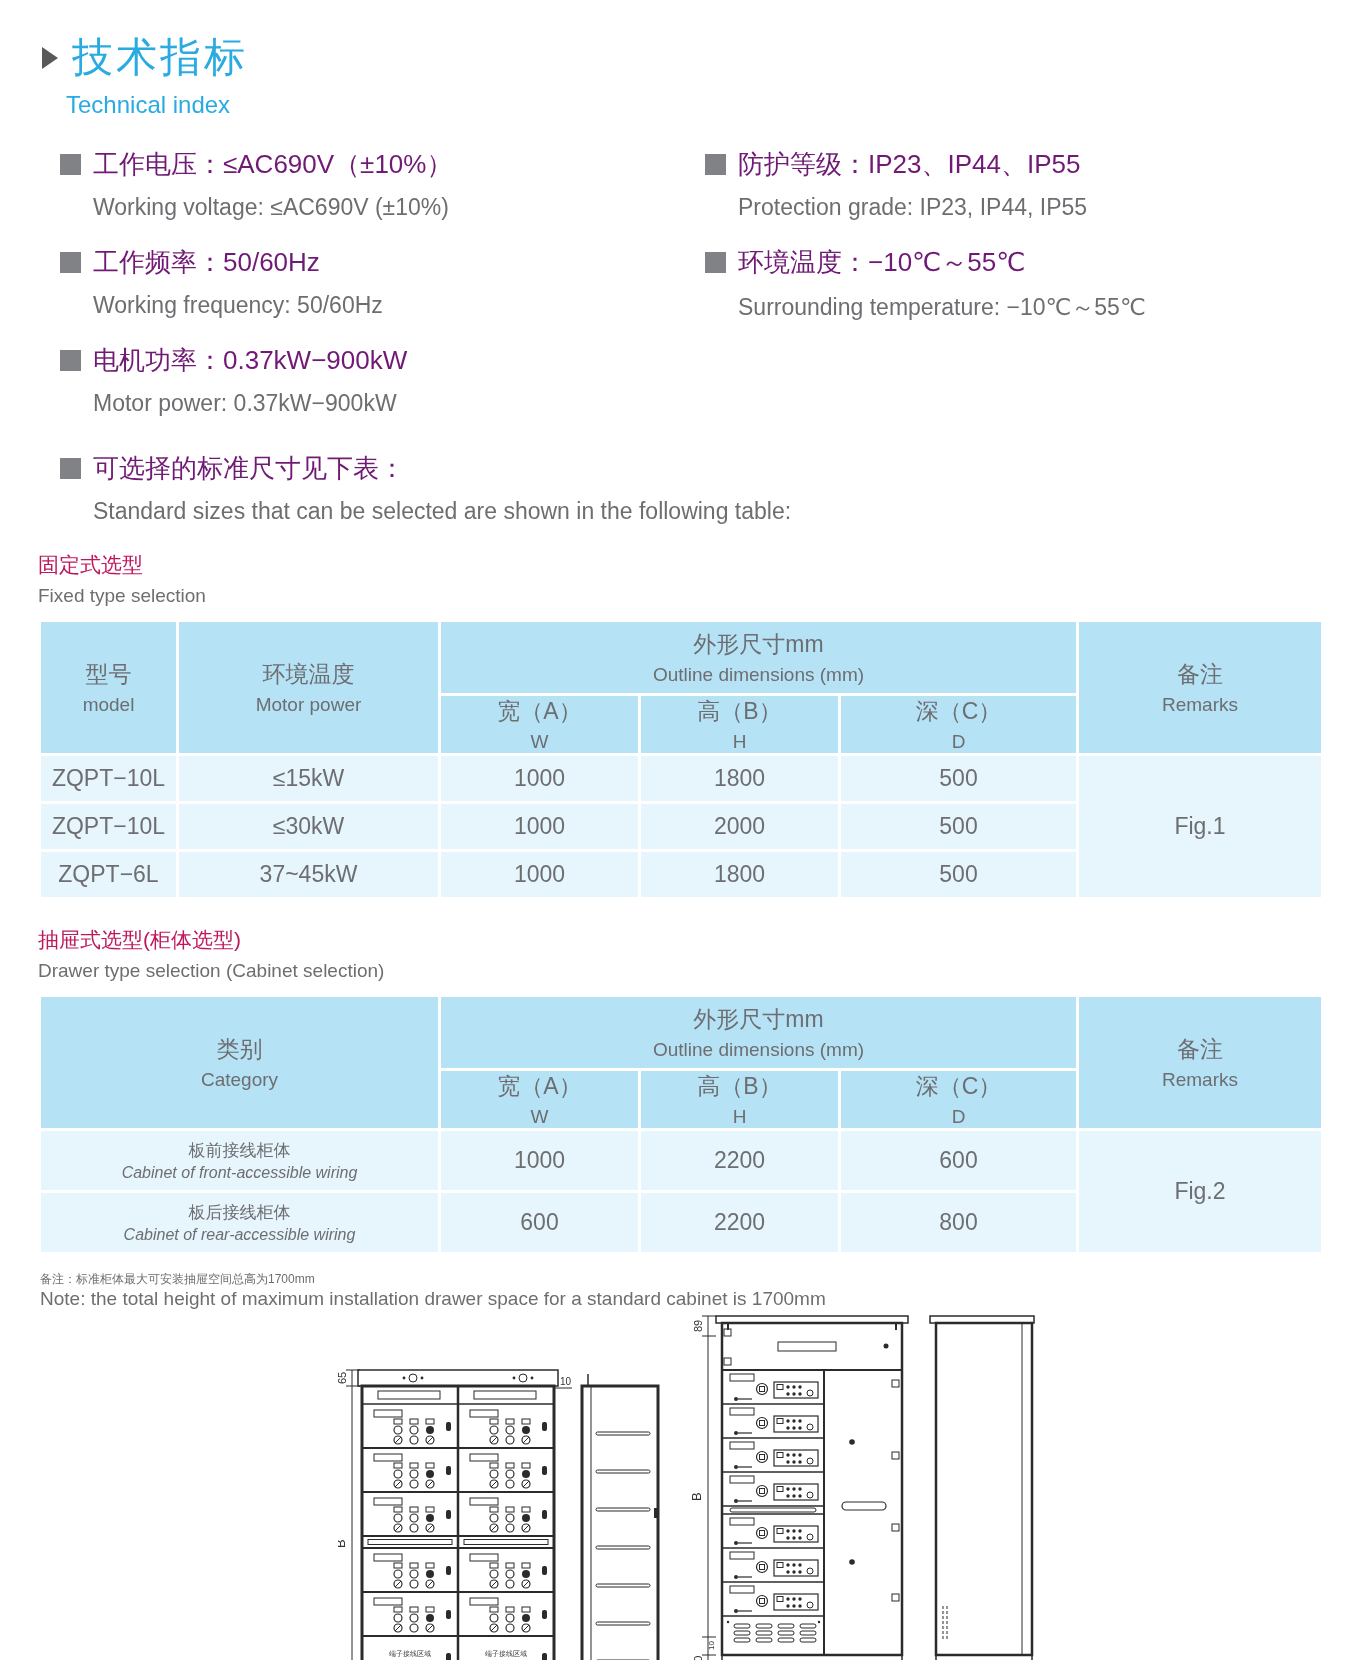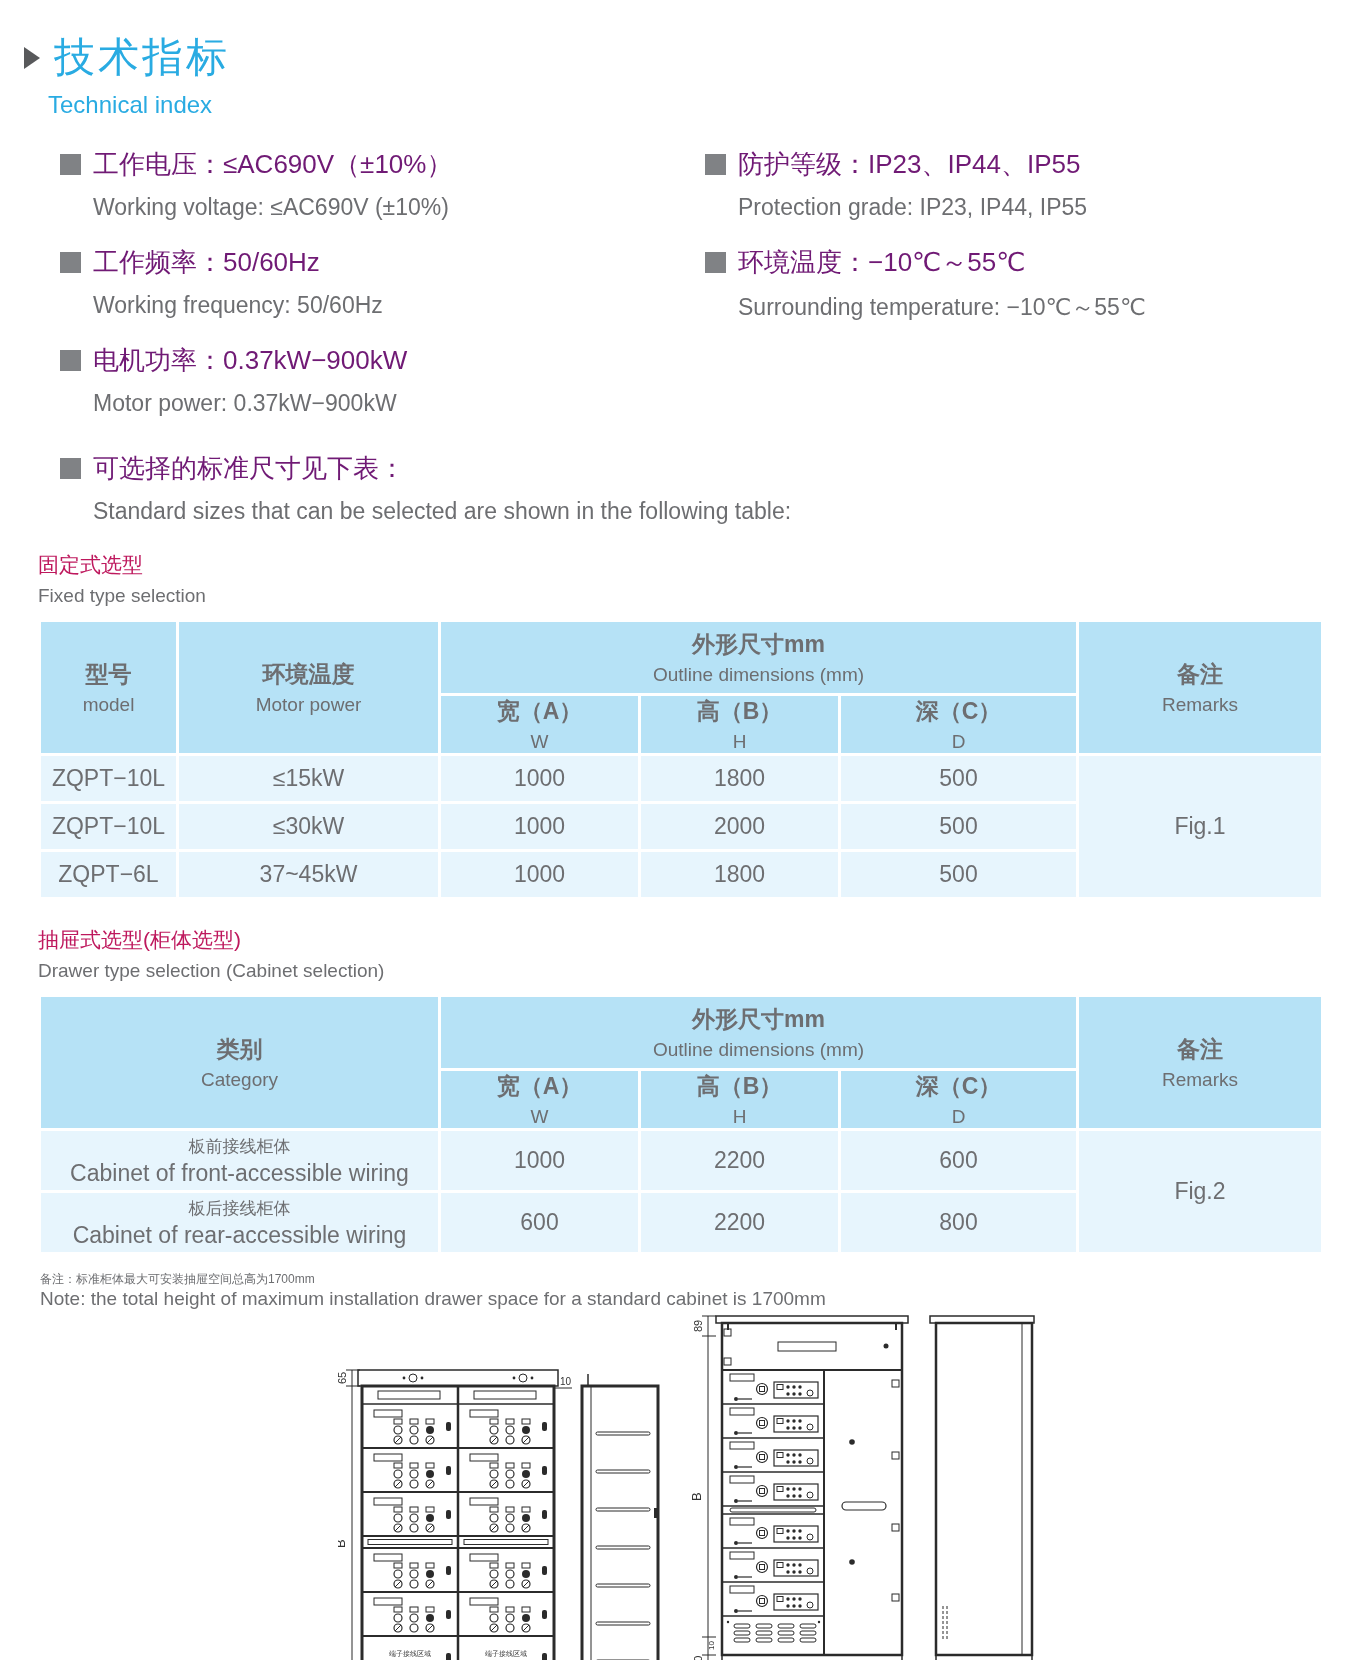--- a/index.html
+++ b/index.html
@@ -5,21 +5,21 @@
   * { margin:0; padding:0; box-sizing:border-box; }
   html,body { background:#ffffff; }
   body {
     width:1357px; height:1660px;
     font-family:"Liberation Sans","DejaVu Sans",sans-serif;
     color:#6d6e71; position:relative; overflow:hidden;
   }
   .page { position:relative; width:1357px; height:1660px; background:#fff; }
 
   
-  .hdr { padding:30px 0 0 24px; }
+  .hdr { padding:30px 0 0 42px; }
   .hdr-row { display:flex; align-items:center; gap:14px; }
   .tri {
     width:0; height:0; border-left:16px solid #58595b;
     border-top:11px solid transparent; border-bottom:11px solid transparent;
   }
   .title-cn { font-size:41px; color:#29abe2; letter-spacing:3px; }
   .title-en { font-size:24px; color:#29abe2; margin:6px 0 0 24px; }
 
   
   .specs { display:flex; margin:28px 0 0 60px; }
@@ -37,28 +37,28 @@
   .sec-en { font-size:19px; color:#6d6e71; margin-top:6px; }
 
   
   table.spec-table {
     border-collapse:collapse; margin:12px 0 0 38px; width:1283px;
     table-layout:fixed; text-align:center; color:#6d6e71;
   }
   table.spec-table th, table.spec-table td { border:3px solid #ffffff; font-weight:400; }
   table.spec-table th { background:#b6e2f6; }
   table.spec-table td { background:#e7f5fd; }
-  .hcn { font-size:23px;font-weight:bold; }
+  .hcn { font-size:23px; }
   .hen { font-size:19px; margin-top:4px; }
   tr.hrow1 th { height:74px; }
   tr.hrow2 th { height:56px; }
   .t1 tr.brow td { height:48px; font-size:23px; }
   .t2 tr.brow td { height:62px; font-size:23px; }
   .cell-2line .l1 { font-size:17px; }
-  .cell-2line .l2 { font-size:23px; margin-top:2px; }
+  .cell-2line .l2 { font-size:16px; margin-top:2px;font-style:italic; }
   .remark-cell { font-size:24px; }
 
   
   .note { margin:16px 0 0 40px; }
   .note-cn { font-size:12px; }
   .note-en { font-size:19px; }
 
   
   .figures { position:relative; height:540px; margin-top:0; }
   .figblock { position:absolute; text-align:center; }

